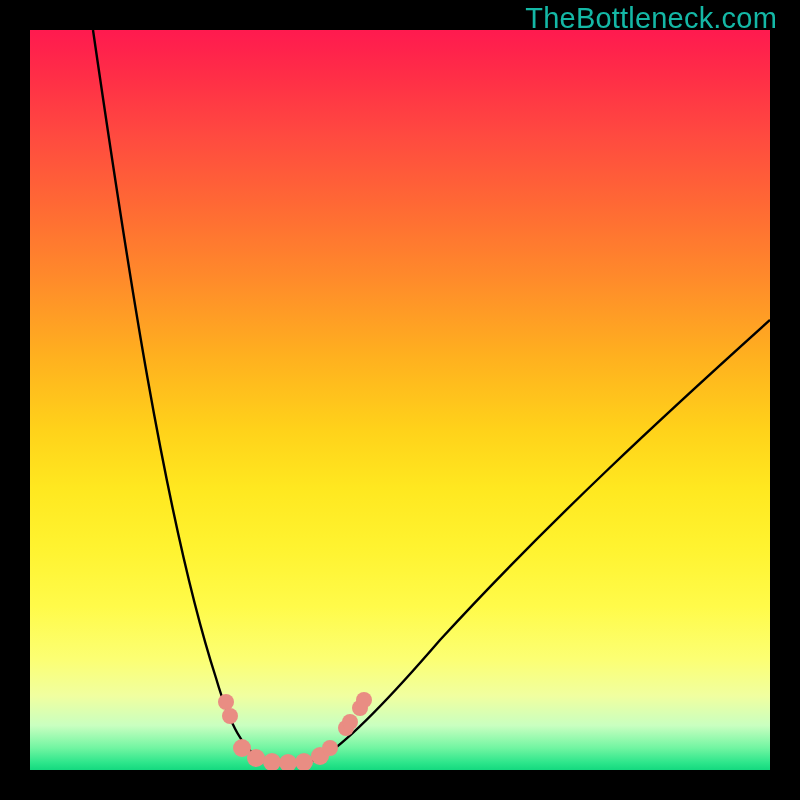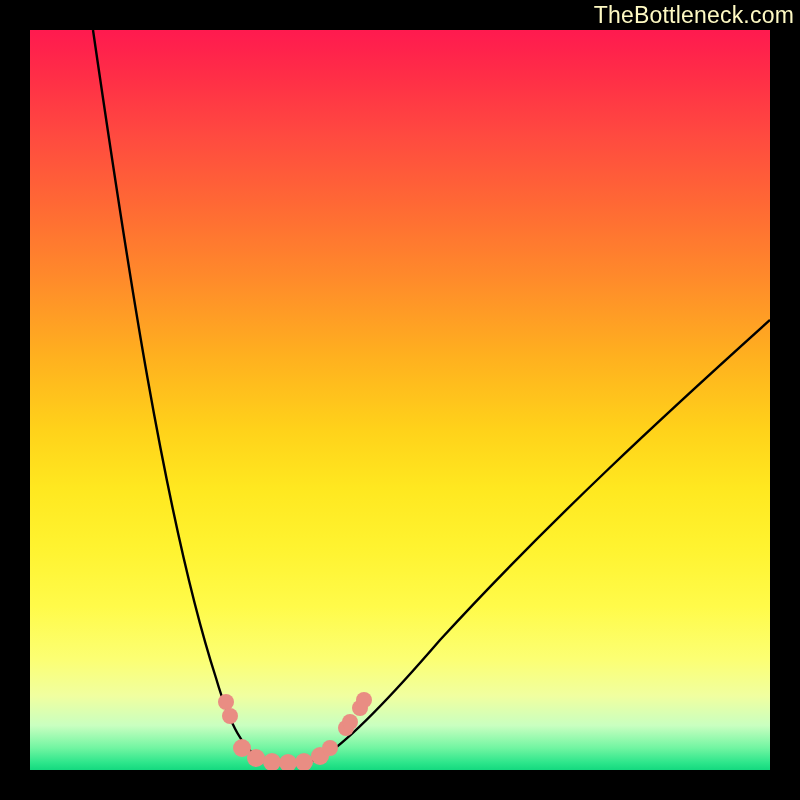--- a/index.html
+++ b/index.html
@@ -37,23 +37,23 @@
       #f0ffa0 90%,
       #c9ffc0 94%,
       #72f5a2 97%,
       #2de68b 99%,
       #14d97f 100%
     );
   }
   .watermark {
     position: absolute;
     top: 2px;
-    right: 6px;
-    color: #fef9c3;
-    font-size: 23px;
+    right: 23px;
+    color: #14b8a6;
+    font-size: 29px;
     letter-spacing: 0.2px;
   }
   svg.curves {
     position: absolute;
     inset: 0;
   }
   .marker {
     position: absolute;
     background: #e98d83;
     border-radius: 50%;

